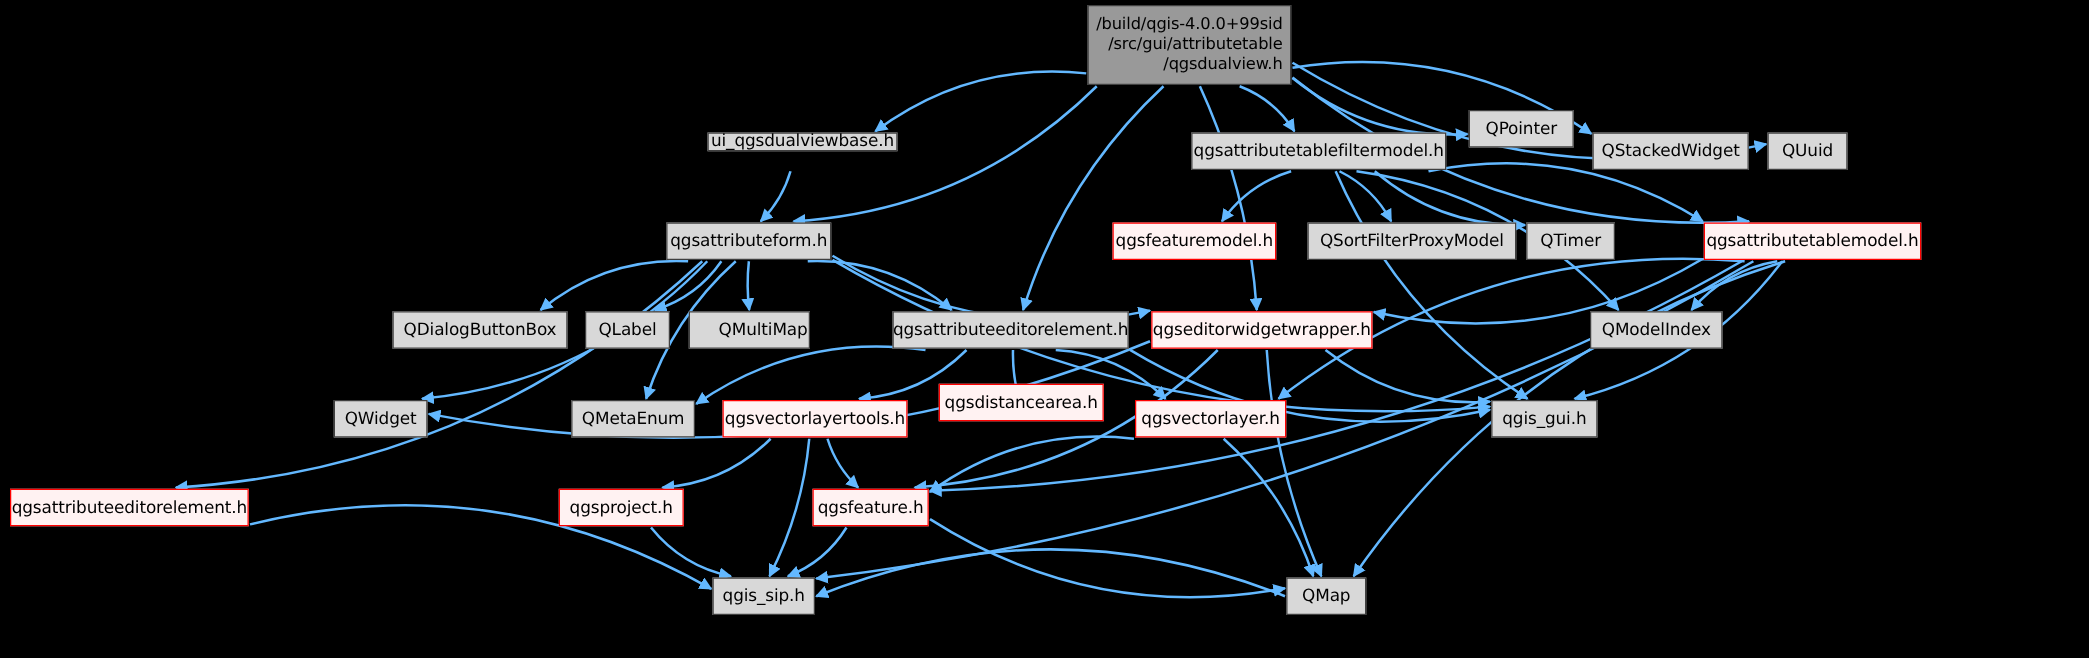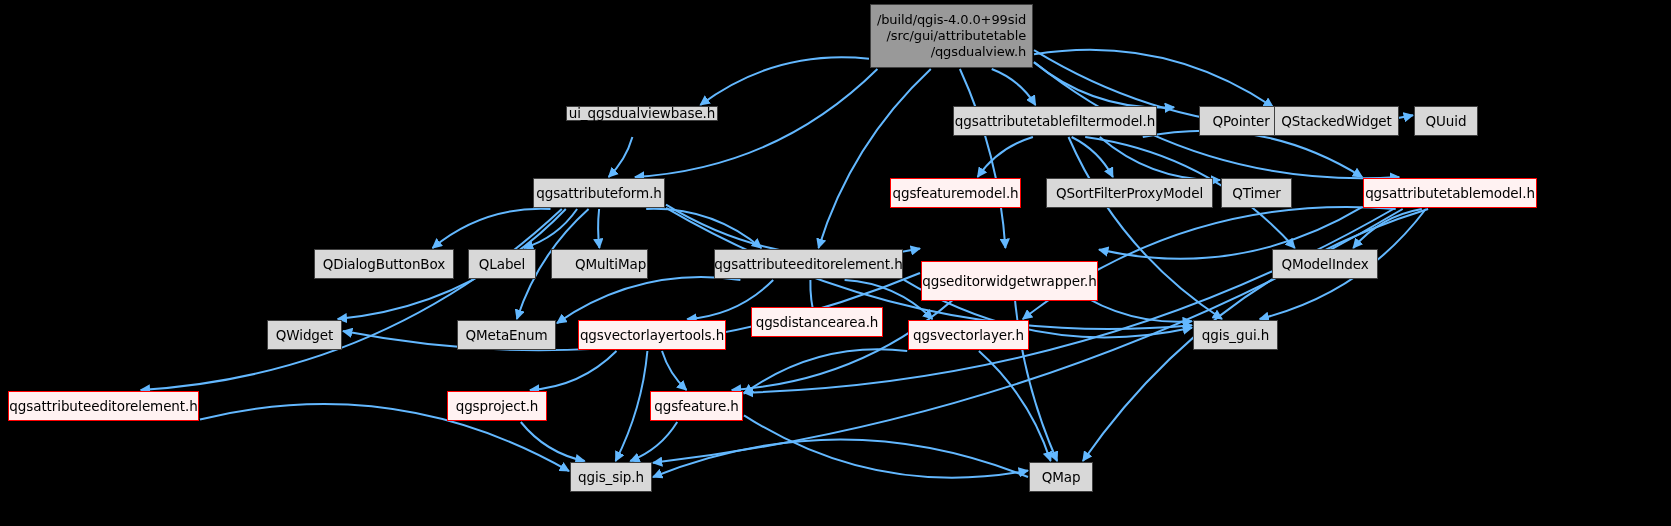--- a/index.html
+++ b/index.html
@@ -104,33 +104,33 @@
         <path d="M 200.0 419.5 Q 394.8 372.0 569.0 471.1" marker-end="url(#arrow)"></path>
         <path d="M 1028.0 477.0 Q 840.5 402.0 653.0 477.0" marker-end="url(#arrow)"></path>
       </g>
   </svg>
   <div id="node-layer">
       <div class="node root" style="left: 870px; top: 4px; width: 163px; height: 64px; text-align: right;">/build/qgis-4.0.0+99sid
 /src/gui/attributetable
 /qgsdualview.h</div>
       <div class="node lib" style="left: 566px; top: 106px; width: 152px; height: 15px;">ui_qgsdualviewbase.h</div>
       <div class="node lib" style="left: 953px; top: 106px; width: 204px; height: 30px;">qgsattributetablefiltermodel.h</div>
-      <div class="node lib" style="left: 1175px; top: 106px; width: 84px; height: 30px; margin-left: 24px;">QPointer</div>
+      <div class="node lib" style="left: 1175px; top: 88px; width: 84px; height: 30px;">QPointer</div>
       <div class="node lib" style="left: 1274px; top: 106px; width: 125px; height: 30px;">QStackedWidget</div>
       <div class="node lib" style="left: 1414px; top: 106px; width: 64px; height: 30px;">QUuid</div>
       <div class="node lib" style="left: 533px; top: 178px; width: 132px; height: 30px;">qgsattributeform.h</div>
       <div class="node hdr" style="left: 890px; top: 178px; width: 131px; height: 30px;">qgsfeaturemodel.h</div>
       <div class="node lib" style="left: 1046px; top: 178px; width: 167px; height: 30px;">QSortFilterProxyModel</div>
       <div class="node lib" style="left: 1221px; top: 178px; width: 71px; height: 30px;">QTimer</div>
       <div class="node hdr" style="left: 1363px; top: 178px; width: 174px; height: 30px;">qgsattributetablemodel.h</div>
       <div class="node lib" style="left: 314px; top: 249px; width: 140px; height: 30px;">QDialogButtonBox</div>
       <div class="node lib" style="left: 468px; top: 249px; width: 68px; height: 30px;">QLabel</div>
       <div class="node lib" style="left: 551px; top: 249px; width: 97px; height: 30px; padding-left: 22px;">QMultiMap</div>
       <div class="node lib" style="left: 714px; top: 249px; width: 189px; height: 30px;">qgsattributeeditorelement.h</div>
-      <div class="node hdr" style="left: 921px; top: 249px; width: 177px; height: 40px; margin-top: 12px;">qgseditorwidgetwrapper.h</div>
+      <div class="node hdr" style="left: 921px; top: 249px; width: 177px; height: 30px;">qgseditorwidgetwrapper.h</div>
       <div class="node lib" style="left: 1272px; top: 249px; width: 106px; height: 30px;">QModelIndex</div>
       <div class="node lib" style="left: 267px; top: 320px; width: 75px; height: 30px;">QWidget</div>
       <div class="node lib" style="left: 457px; top: 320px; width: 99px; height: 30px;">QMetaEnum</div>
       <div class="node hdr" style="left: 578px; top: 320px; width: 148px; height: 30px;">qgsvectorlayertools.h</div>
       <div class="node hdr" style="left: 751px; top: 307px; width: 132px; height: 30px;">qgsdistancearea.h</div>
       <div class="node hdr" style="left: 908px; top: 320px; width: 121px; height: 30px;">qgsvectorlayer.h</div>
       <div class="node lib" style="left: 1193px; top: 320px; width: 85px; height: 30px;">qgis_gui.h</div>
       <div class="node hdr" style="left: 8px; top: 391px; width: 191px; height: 30px;">qgsattributeeditorelement.h</div>
       <div class="node hdr" style="left: 447px; top: 391px; width: 100px; height: 30px;">qgsproject.h</div>
       <div class="node hdr" style="left: 650px; top: 391px; width: 93px; height: 30px;">qgsfeature.h</div>

